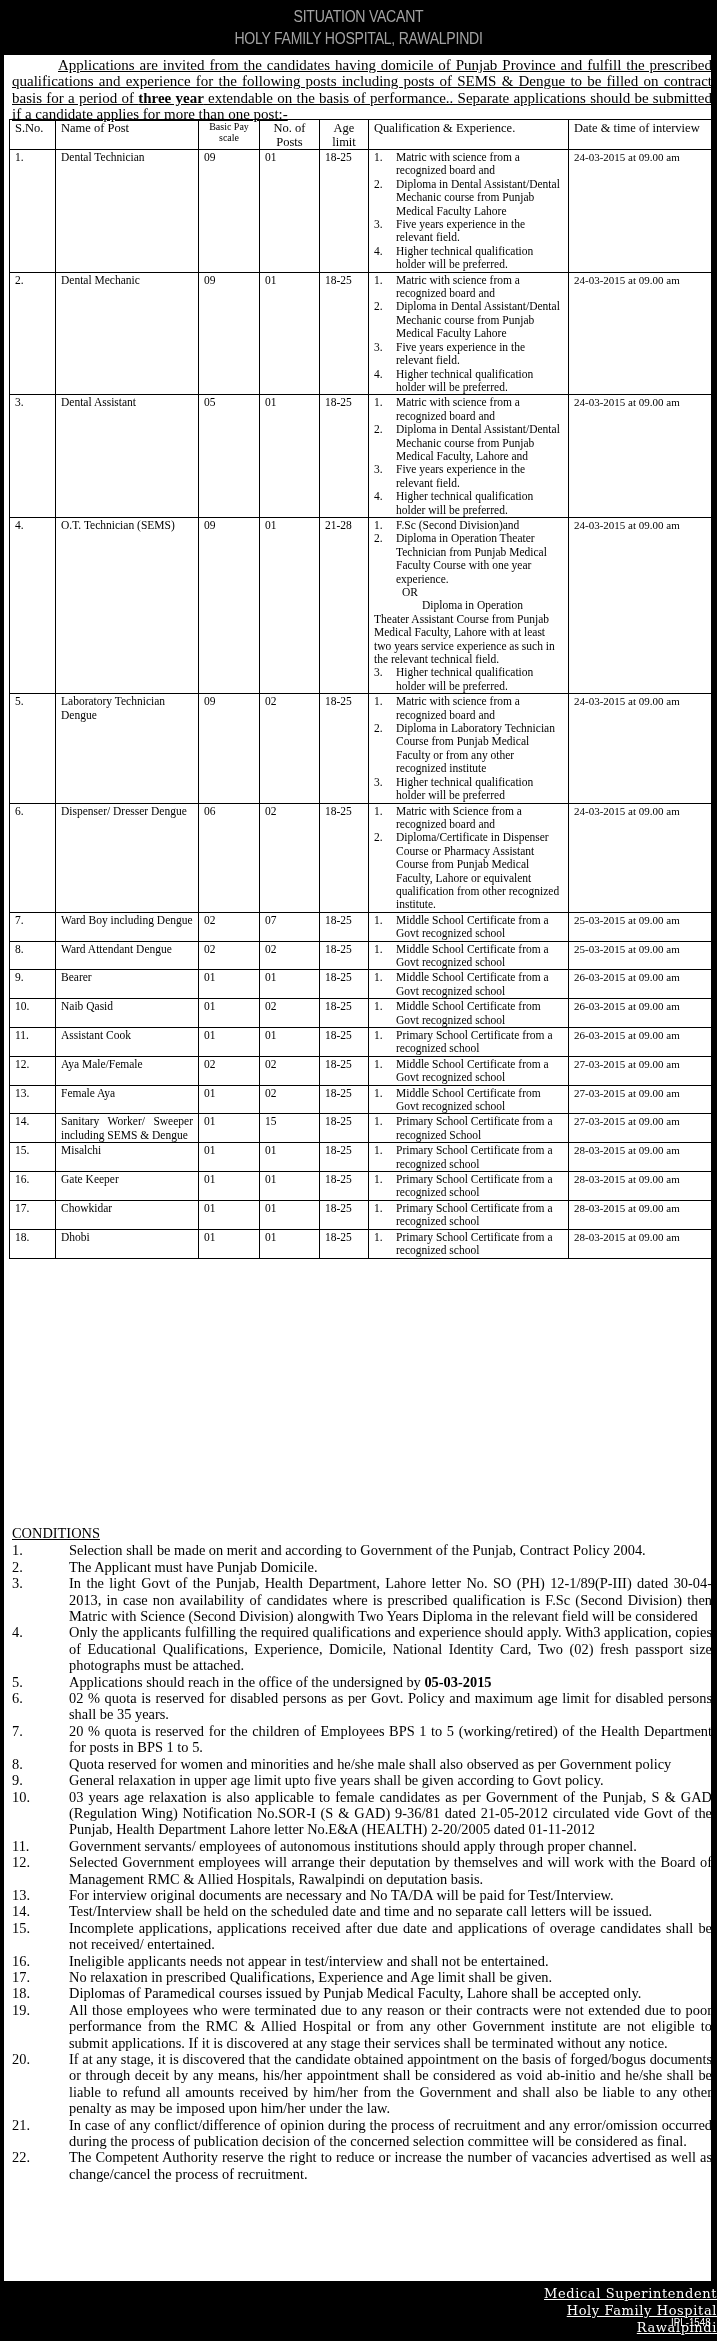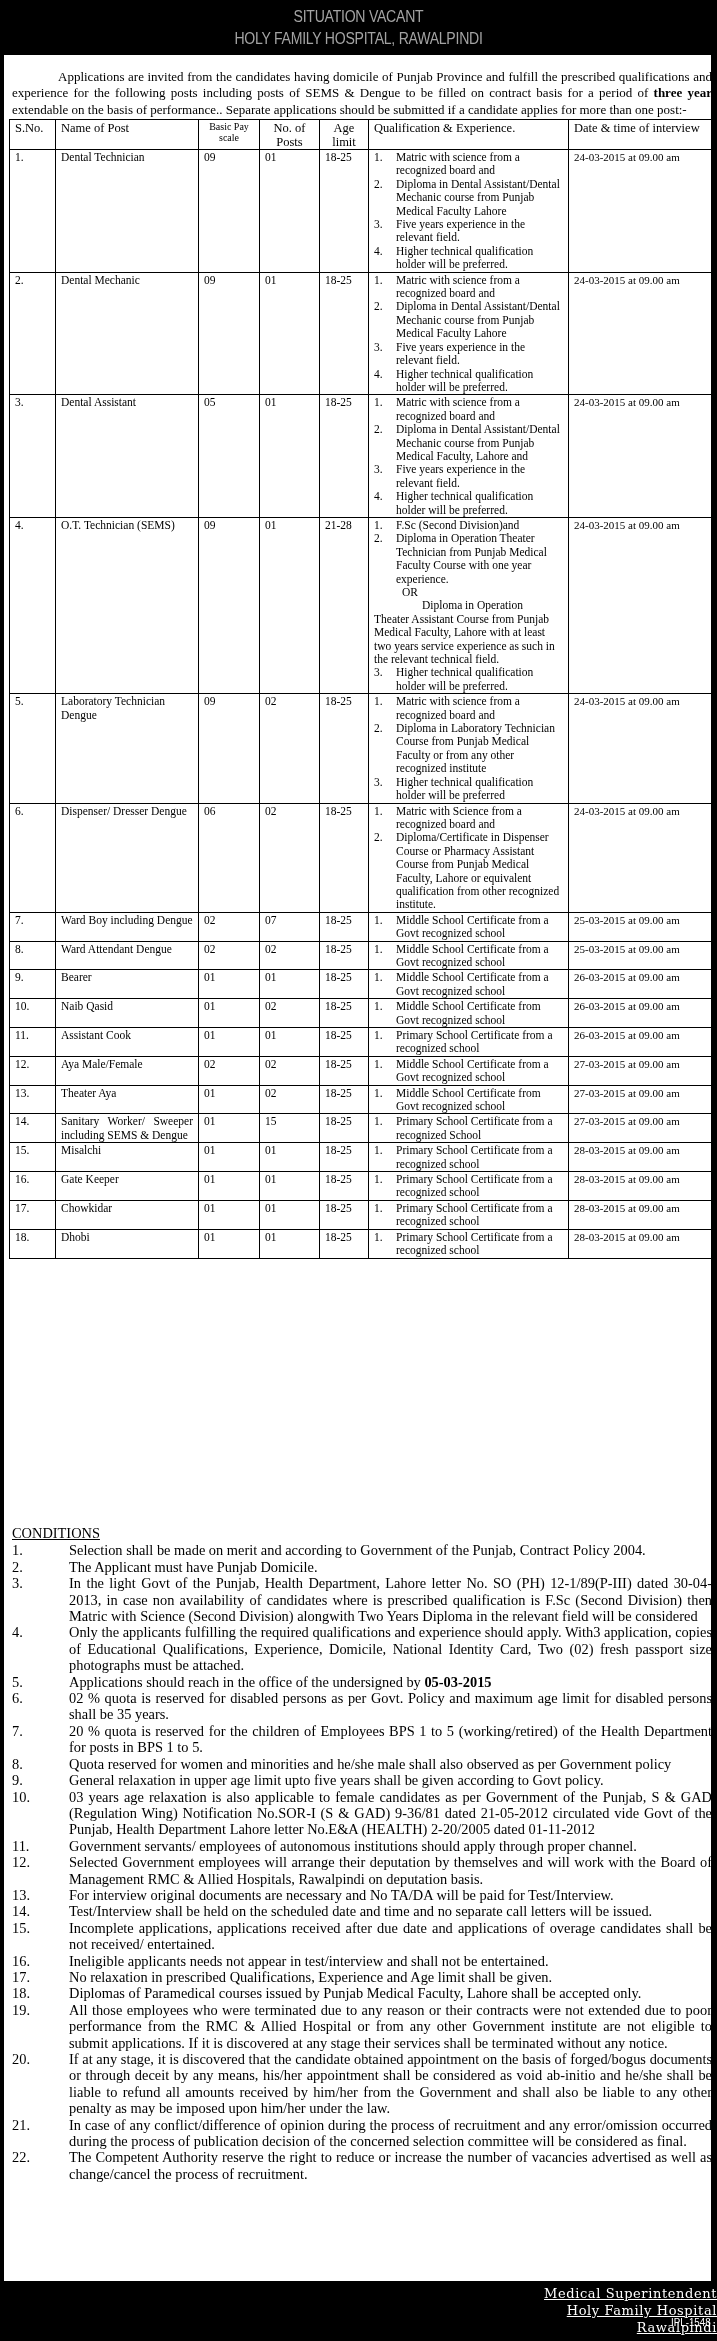--- a/index.html
+++ b/index.html
@@ -4,22 +4,22 @@
 <style>
   html, body { margin:0; padding:0; }
   body { width:717px; height:2341px; background:#000; position:relative; overflow:hidden;
          font-family:"Liberation Serif", "DejaVu Serif", serif; color:#000; }
   .header { position:absolute; left:0; top:0; width:717px; height:54px; background:#000; color:#a3a3a3;
             text-align:center; font-family:"Liberation Sans", "DejaVu Sans", sans-serif; }
   .header .l1 { font-size:16px; line-height:22px; padding-top:6px; letter-spacing:-0.3px; transform:scaleX(0.88); }
   .header .l2 { font-size:16px; line-height:22px; letter-spacing:-0.3px; transform:scaleX(0.88); }
   .paper { position:absolute; left:3px; top:54px; width:709px; height:2228px; background:#fff;
            border:1px solid #000; box-sizing:border-box; }
-  .intro { position:absolute; left:8px; top:14px; width:700px; font-size:13px; line-height:16.4px;
-           text-align:justify; }
+  .intro { position:absolute; left:8px; top:2px; width:700px; font-size:15px; line-height:16.4px;
+           text-align:justify;text-decoration:underline; }
   .intro .indent { display:inline-block; width:46px; }
   table.posts { position:absolute; left:5px; top:64px; border-collapse:collapse; font-size:11.5px; line-height:13.4px; table-layout:fixed; width:703px; }
   table.posts td, table.posts th { border:1px solid #000; vertical-align:top; padding:1px 5px 0 5px; font-weight:normal; text-align:left; }
   table.posts th { font-size:12.5px; line-height:14px;margin-top:40px; }
   table.posts th.small { font-size:10px; line-height:11px; text-align:center; }
   table.posts th.center, td.center { text-align:center; }
   td.name.just { text-align:justify; text-align-last:auto; }
   .q-list { margin:0; padding:0; list-style:none; }
   .q-list li { position:relative; padding-left:22px; }
   .q-list li .n { position:absolute; left:0; top:0; }
@@ -239,21 +239,21 @@
           <td class="center">18-25</td>
           <td>
             <ul class="q-list">
               <li><span class="n">1.</span><span>Middle School Certificate from a  Govt recognized school</span></li>
             </ul>
           </td>
           <td class="date">27-03-2015 at 09.00 am</td>
         </tr>
         <tr>
           <td>13.</td>
-          <td class="name">Theater Aya</td>
+          <td class="name">Female Aya</td>
           <td class="center">01</td>
           <td class="center">02</td>
           <td class="center">18-25</td>
           <td>
             <ul class="q-list">
               <li><span class="n">1.</span><span>Middle School Certificate from Govt recognized school</span></li>
             </ul>
           </td>
           <td class="date">27-03-2015 at 09.00 am</td>
         </tr>

